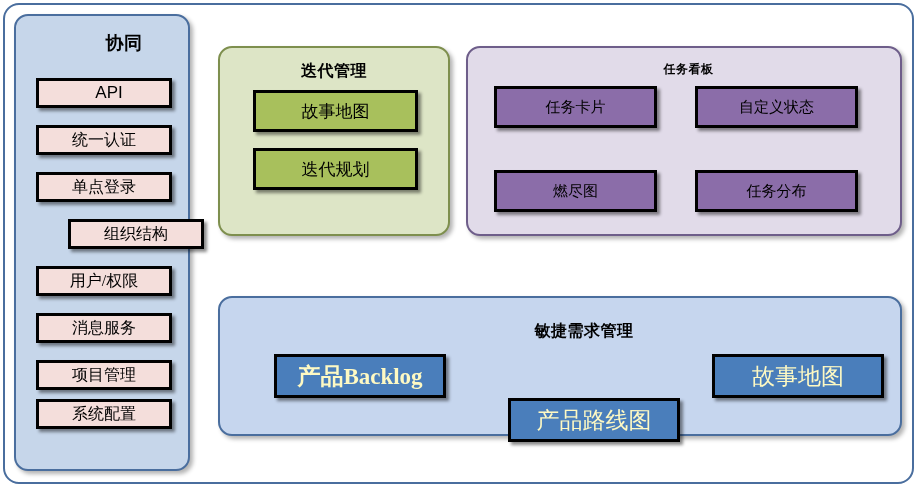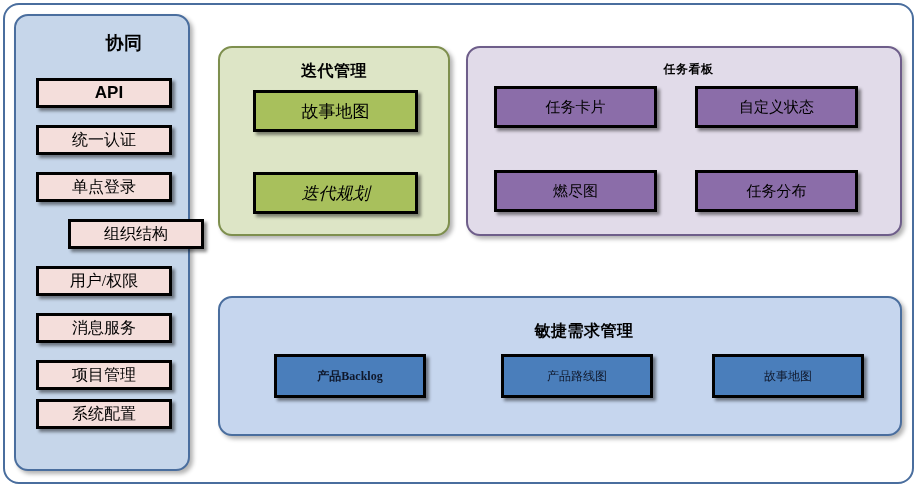--- a/index.html
+++ b/index.html
@@ -76,21 +76,21 @@
     display: flex;
     align-items: center;
     justify-content: center;
     font-family: "Liberation Serif", "DejaVu Serif", serif;
     font-size: 16px;
     color: #000000;
     font-weight: normal;
   }
   .side-item.bold-label {
     font-family: "Liberation Sans", "DejaVu Sans", sans-serif;
-    font-weight: bold;
+    font-weight: normal;
     font-size: 17px;
     padding-left: 10px;
   }
 
   
   #iteration-panel {
     left: 218px;
     top: 46px;
     width: 232px;
     height: 190px;
@@ -162,38 +162,38 @@
     border-color: #4A6E9E;
   }
   #agile-title {
     top: 23px;
     font-size: 16px;
     padding-left: 48px;
   }
   .agile-box {
     position: absolute;
     top: 56px;
-    width: 152px;
+    width: 172px;
     height: 44px;
     box-sizing: border-box;
     background: #4A7EBB;
     border: 3px solid #000000;
     box-shadow: 3px 3px 3px rgba(0,0,0,0.45);
     display: flex;
     align-items: center;
     justify-content: center;
     font-family: "Liberation Serif", "DejaVu Serif", serif;
-    font-size: 12px;
-    color: #0f172a;
+    font-size: 23px;
+    color: #fef9c3;
   }
   .agile-box.mixed-label {
     font-weight: bold;
   }
   .agile-pos-1 { left: 54px; }
-  .agile-pos-2 { left: 281px; }
+  .agile-pos-2 { left: 288px; margin-top: 44px; }
   .agile-pos-3 { left: 492px; }
 </style>
 </head>
 <body>
 
 <div id="canvas">
 
   <div class="outer-frame"></div>
 
   <div class="panel" id="sidebar-panel">
@@ -206,21 +206,21 @@
     <div class="side-item" style="top:250px;">用户/权限</div>
     <div class="side-item" style="top:297px;">消息服务</div>
     <div class="side-item" style="top:344px;">项目管理</div>
     <div class="side-item" style="top:383px;">系统配置</div>
   </div>
 
   <div class="panel" id="iteration-panel">
     <div class="panel-title" id="iteration-title">迭代管理</div>
 
     <div class="iter-box" style="top:42px;">故事地图</div>
-    <div class="iter-box" style="top:124px;font-style:italic;">迭代规划</div>
+    <div class="iter-box" style="top:100px;">迭代规划</div>
   </div>
 
   <div class="panel" id="taskboard-panel">
     <div class="panel-title" id="taskboard-title">任务看板</div>
 
     <div class="task-box task-col-left task-row-top">任务卡片</div>
     <div class="task-box task-col-right task-row-top">自定义状态</div>
     <div class="task-box task-col-left task-row-bottom">燃尽图</div>
     <div class="task-box task-col-right task-row-bottom">任务分布</div>
   </div>

